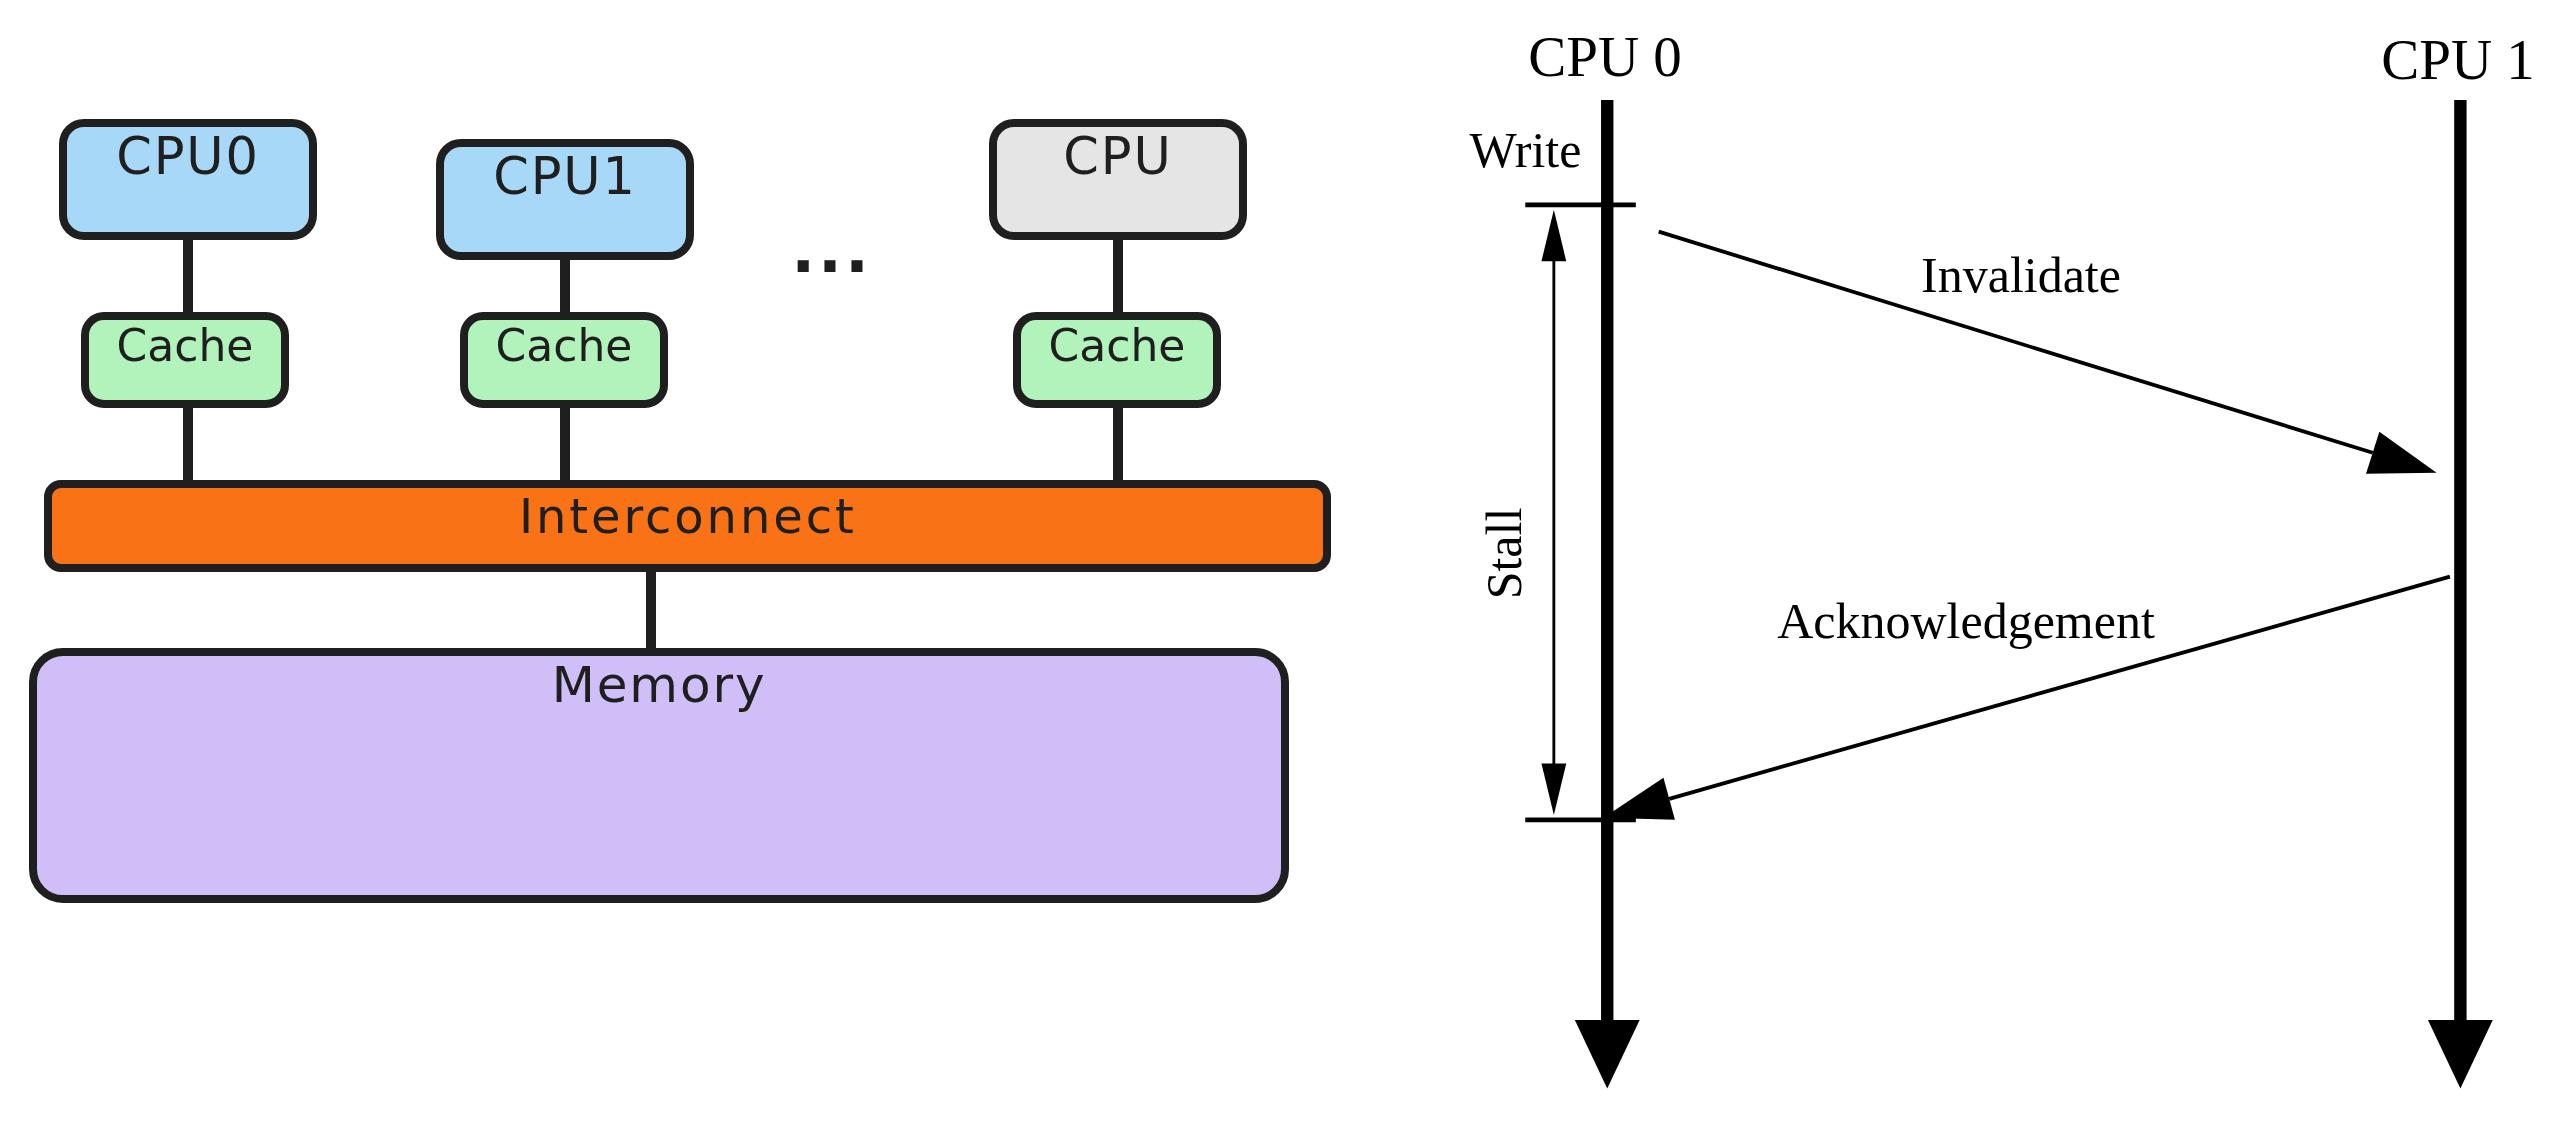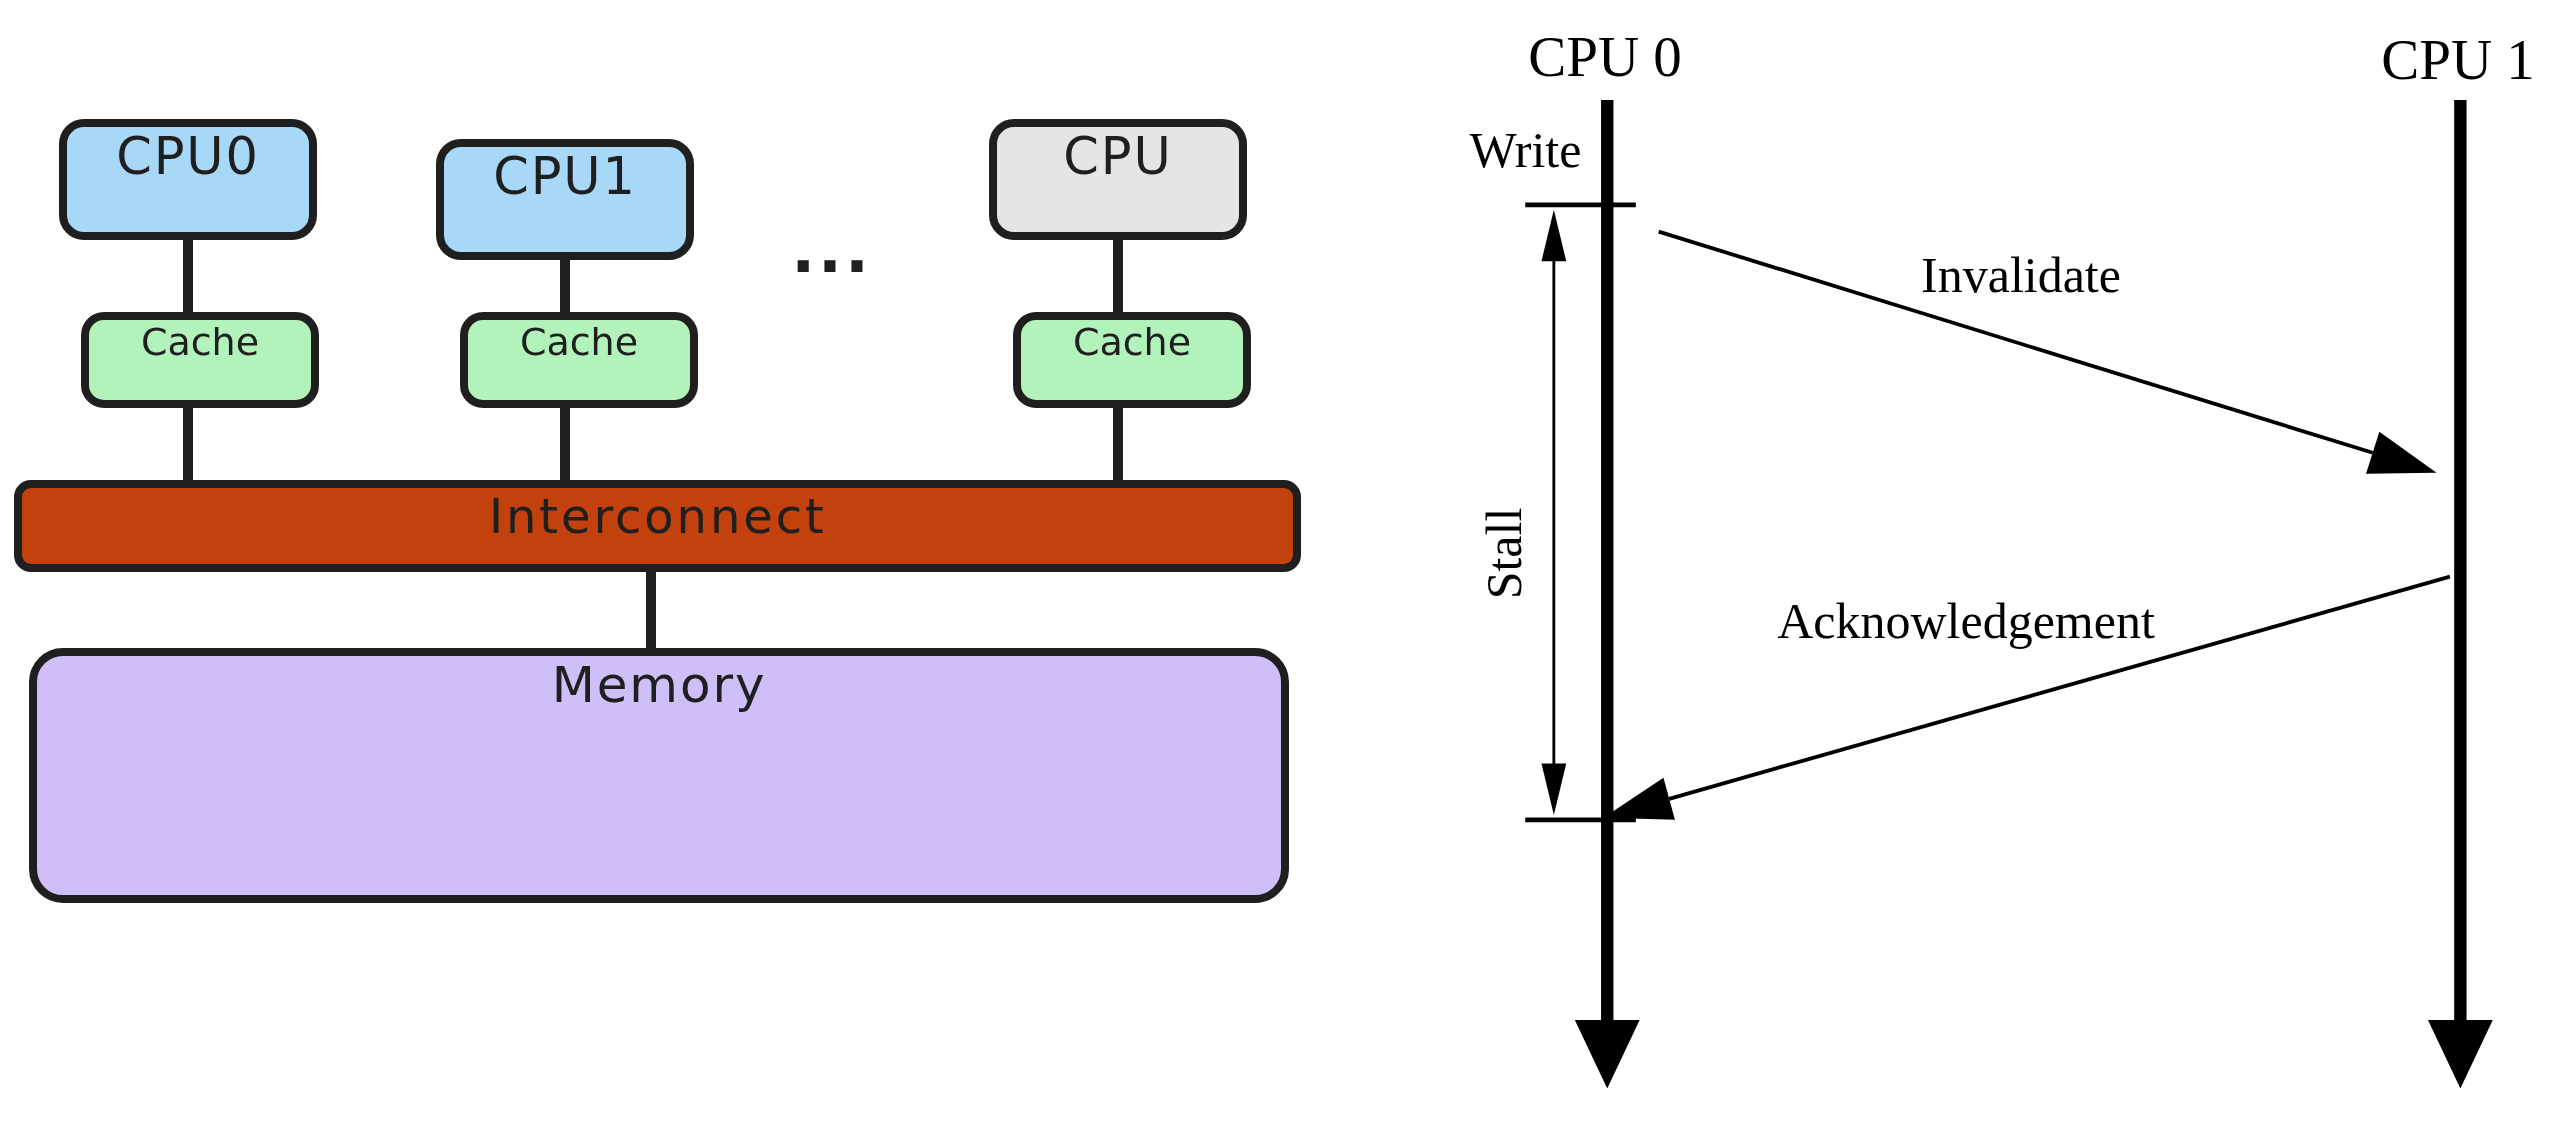--- a/index.html
+++ b/index.html
@@ -7,21 +7,21 @@
   .canvas{position:absolute;inset:0;}
 
   
   .hbox{
     position:absolute;box-sizing:border-box;
     border:8.6px solid #1f1f1f;border-radius:25px;
     display:flex;align-items:flex-start;justify-content:center;
     font-family:"DejaVu Sans",sans-serif;color:#1f1f1f;
   }
   .cpu-box{width:258px;height:121px;top:119px;font-size:51px;letter-spacing:1.9px;}
-  .cache-box{width:238px;height:96px;top:312px;font-size:38px;border-radius:23px;}
+  .cache-box{width:208px;height:96px;top:312px;font-size:44px;border-radius:23px;}
   .interconnect-bar{left:14.3px;top:480px;width:1287px;height:92px;border-radius:17px;font-size:48px;letter-spacing:2.9px;}
   .memory-box{left:29px;top:648px;width:1260px;height:255px;border-radius:34px;font-size:50px;letter-spacing:1.9px;}
   .conn{position:absolute;width:9.5px;background:#1f1f1f;}
   .dots{
     position:absolute;left:782px;top:212px;width:99px;height:76px;
     display:flex;align-items:center;justify-content:center;
     font-family:"DejaVu Sans",sans-serif;font-weight:bold;font-size:63px;
     letter-spacing:2.9px;color:#1f1f1f;
   }
 
@@ -67,21 +67,21 @@
     <div class="hbox cache-box" style="left: 81px; background: rgb(178, 242, 187);">
       <span>Cache</span>
     </div>
     <div class="hbox cache-box" style="left: 460px; background: rgb(178, 242, 187);">
       <span>Cache</span>
     </div>
     <div class="hbox cache-box" style="left: 1013px; background: rgb(178, 242, 187);">
       <span>Cache</span>
     </div>
 
-    <div class="hbox interconnect-bar" style="background: #c2410c;">
+    <div class="hbox interconnect-bar" style="background: #f97316; margin-left: 30px;">
       <span>Interconnect</span>
     </div>
 
     <div class="hbox memory-box" style="background: rgb(207, 190, 247);">
       <span>Memory</span>
     </div>
   </div>
 
   <div>
 

